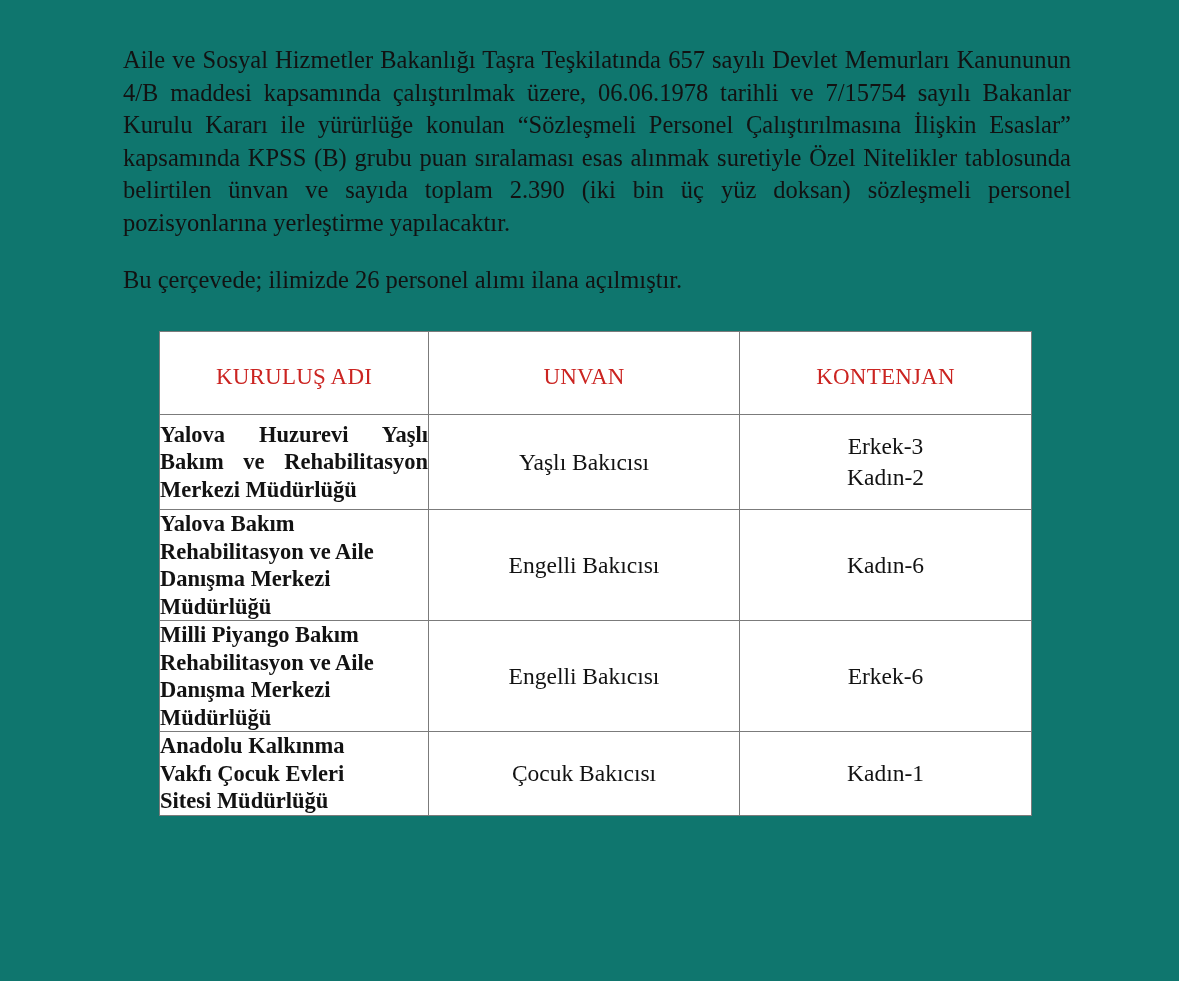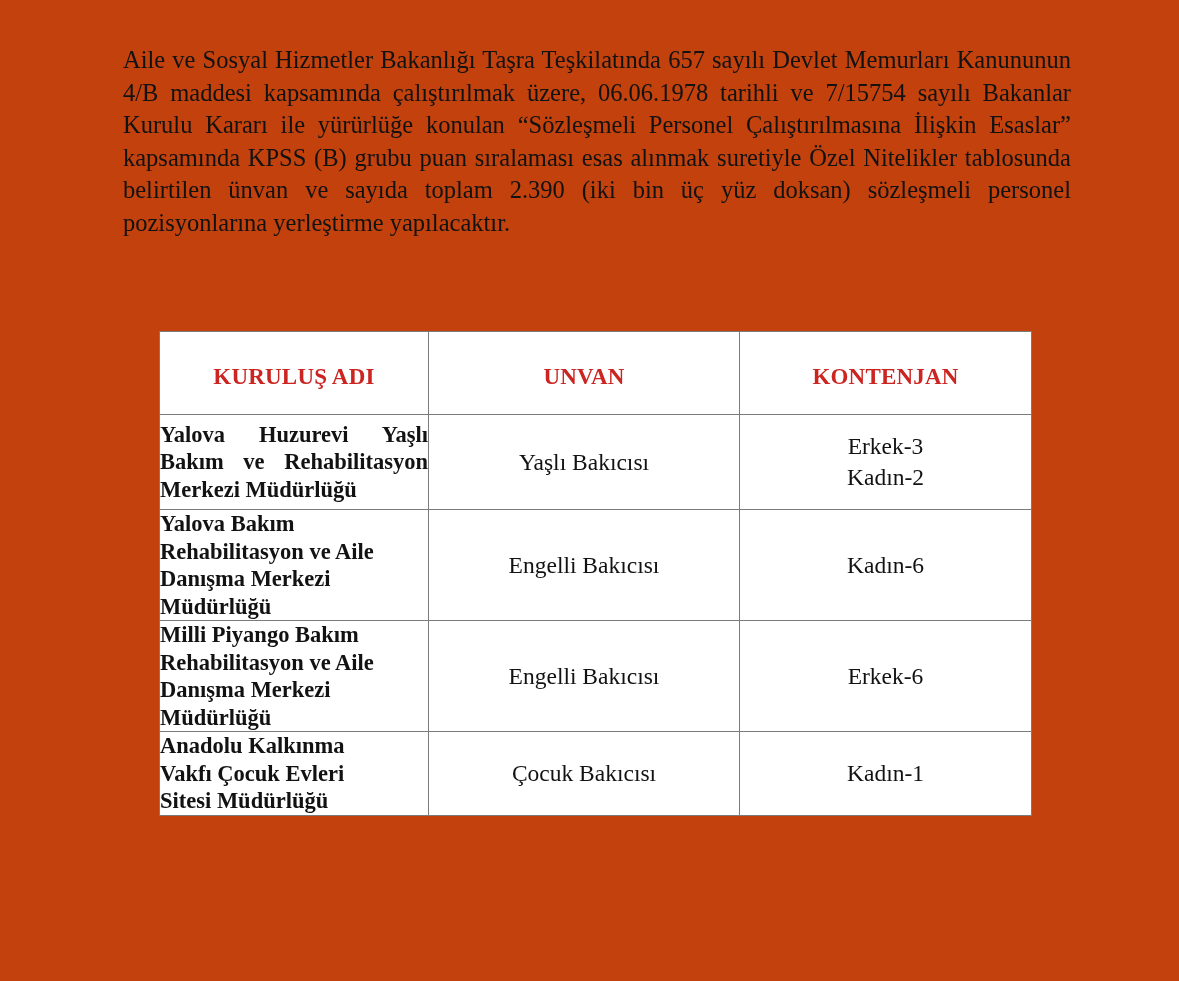--- a/index.html
+++ b/index.html
@@ -14,21 +14,21 @@
     font-family: "Liberation Serif", "DejaVu Serif", serif;
     color: #1a1a1a;
     -webkit-font-smoothing: antialiased;
     overflow: hidden;
   }
 
   .page {
     position: relative;
     width: 1179px;
     height: 981px;
-    background: #c2410c;
+    background: #0f766e;
   }
 
   
   .content {
     position: absolute;
     left: 123px;
     top: 44px;
     width: 948px;
   }
 
@@ -76,21 +76,21 @@
     padding: 0;
     vertical-align: middle;
   }
 
   
   thead tr.head-row th {
     height: 58px;
     vertical-align: bottom;
     padding-bottom: 24px;
     color: #cb2421;
-    font-weight: bold;
+    font-weight: normal;
     font-size: 23px;
     letter-spacing: 0.2px;
   }
 
   
   td.col-kurulus {
     font-weight: bold;
     font-size: 22.5px;
     line-height: 27.5px;
     text-align: left;
@@ -137,20 +137,21 @@
   tr.r4 td { height: 79px;  }
   tr.r5 td { height: 82px;  }
 </style>
 </head>
 <body>
 
 <div class="page">
 
   <div class="content">
     <p class="para para-lead">Aile ve Sosyal Hizmetler Bakanlığı Taşra Teşkilatında 657 sayılı Devlet Memurları Kanununun 4/B maddesi kapsamında çalıştırılmak üzere, 06.06.1978 tarihli ve 7/15754 sayılı Bakanlar Kurulu Kararı ile yürürlüğe konulan “Sözleşmeli Personel Çalıştırılmasına İlişkin Esaslar” kapsamında KPSS (B) grubu puan sıralaması esas alınmak suretiyle Özel Nitelikler tablosunda belirtilen ünvan ve sayıda toplam 2.390 (iki bin üç yüz doksan) sözleşmeli personel pozisyonlarına yerleştirme yapılacaktır.</p>
+    <p class="para para-second">Bu çerçevede; ilimizde 26 personel alımı ilana açılmıştır.</p>
   </div>
 
   <div class="table-wrap">
     <table class="listing">
       <colgroup>
         <col class="c-kurulus">
         <col class="c-unvan">
         <col class="c-kont">
       </colgroup>
       <thead>

